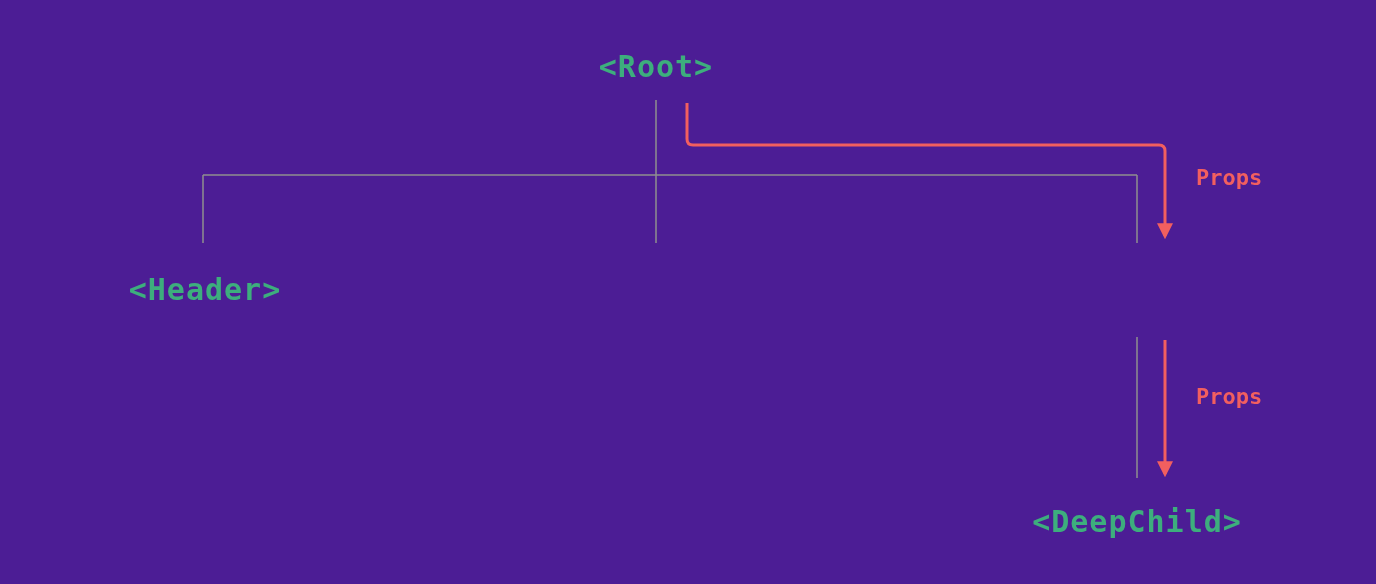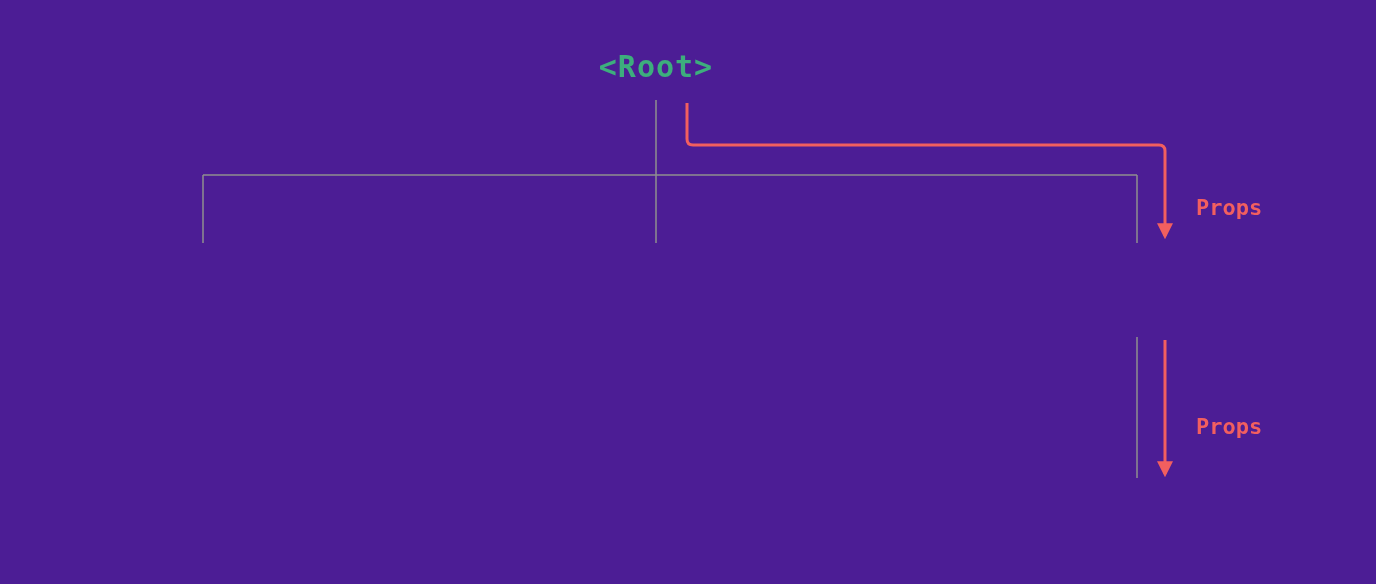--- a/index.html
+++ b/index.html
@@ -34,21 +34,20 @@
     user-select: none;
   }
   .props-label {
     position: absolute;
     transform: translateY(-50%);
     color: #f25f5f;
     font-size: 22px;
     font-weight: bold;
     white-space: nowrap;
     user-select: none;
-    margin-top: 30px;
   }
 </style>
 </head>
 <body>
 
 <div class="canvas">
 
   <svg class="wires" viewBox="0 0 1376 584" xmlns="http://www.w3.org/2000/svg" aria-hidden="true">
     <defs>
       <marker id="red-arrowhead" viewBox="0 0 10 10" refX="8" refY="5" markerWidth="16" markerHeight="16" markerUnits="userSpaceOnUse" orient="auto">
@@ -58,21 +57,23 @@
 
     <path d="M656,100 V243 M203,175 H1137 M203,175 V243 M1137,175 V243 M1137,337 V478" fill="none" stroke-width="1.5" stroke="#8f8f8f"></path>
 
     <path d="M687,103 L687,139 Q687,145 693,145 L1159,145 Q1165,145 1165,151 L1165,236" fill="none" stroke-width="3" marker-end="url(#red-arrowhead)" stroke="#f25f5f"></path>
 
     <path d="M1165,340 V474" fill="none" stroke-width="3" marker-end="url(#red-arrowhead)" stroke="#f25f5f"></path>
   </svg>
 
   <div class="node" style="left:656px; top:66px;">&lt;Root&gt;</div>
 
+  <div class="node" style="left:205px; top:289px;">&lt;Header&gt;</div>
 
 
 
+  <div class="node" style="left:1137px; top:521px;">&lt;DeepChild&gt;</div>
 
   <div class="props-label" style="left:1196px; top:177px;">Props</div>
 
   <div class="props-label" style="left:1196px; top:396px;">Props</div>
 
 </div>
 
 </body></html>

